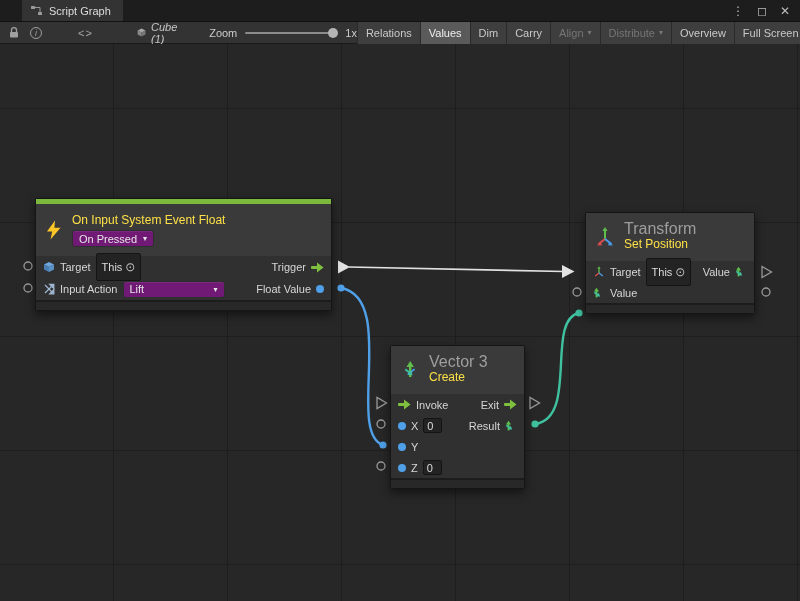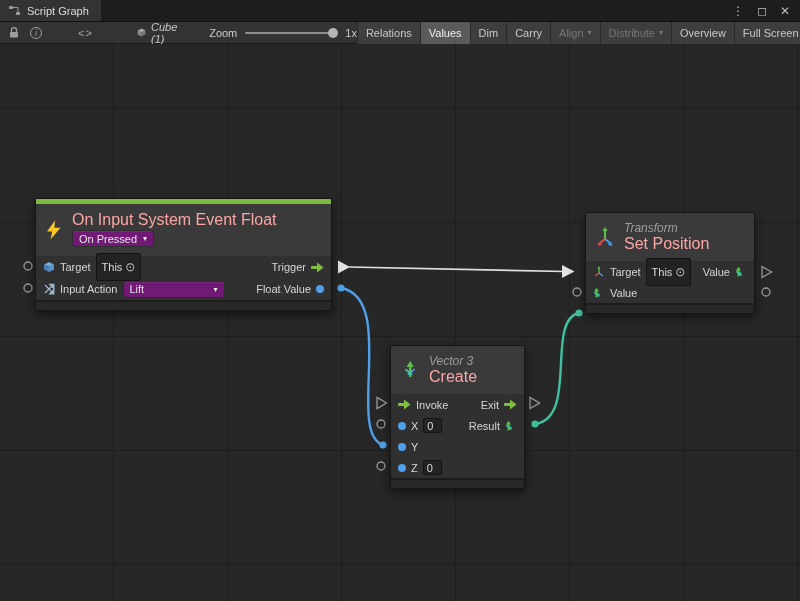--- a/index.html
+++ b/index.html
@@ -1,21 +1,21 @@
 <!DOCTYPE html>
 <html><head>
 <meta charset="utf-8">
 <style>
   * { box-sizing: border-box; }
   html, body { margin:0; padding:0; width:800px; height:601px; overflow:hidden; }
   body { font-family:"Liberation Sans", sans-serif; font-size:11px; color:#CCC; background:#272727; user-select:none; }
 
   
   .titlebar { height:22px; background:#1d1d1d; display:flex; align-items:stretch; border-bottom:1px solid #111; }
-  .tab { display:flex; align-items:center; gap:6px; padding:0 12px 0 8px; background:#333; color:#DDD; }
+  .tab { display:flex; align-items:center; gap:6px; padding:0 12px 0 8px; background:#333; color:#DDD;margin-left:22px; }
   .tb-flex { flex:1; }
   .win-controls { display:flex; align-items:center; gap:13px; padding:0 10px; color:#BDBDBD; font-size:12px; }
 
   
   .toolbar { height:22px; background:#333; display:flex; align-items:center; padding-left:8px; border-bottom:1px solid #191919; }
   .ticon { display:flex; align-items:center; justify-content:center; margin-right:10px; }
   .circle-i { width:12px; height:12px; border:1px solid #9f9f9f; border-radius:50%; display:flex; align-items:center; justify-content:center; font-size:9px; font-style:italic; color:#9f9f9f; }
   .code-glyph { color:#a8a8a8; letter-spacing:1px; margin-left:26px; }
   .cube-group { display:flex; align-items:center; gap:5px; margin-left:44px; color:#C6C6C6;font-style:italic; }
   .zoom-group { display:flex; align-items:center; gap:8px; margin-left:28px; }
@@ -34,22 +34,22 @@
   .wires { position:absolute; left:0; top:0; z-index:1; }
   .hollow { fill:none; stroke:#9a9a9a; stroke-width:1.3; }
 
   
   .node { position:absolute; z-index:2; background:#303030; border:1px solid #151515; border-radius:2px; box-shadow:0 4px 10px rgba(0,0,0,.5); }
   .node-accent { height:5px; background:#7CBA3D; }
   .node-header { display:flex; align-items:center; gap:8px; padding:0 10px 0 8px; background:#3a3a3a; }
   .event-node .node-header { height:52px; }
   .v3-node .node-header, .sp-node .node-header { height:48px; }
   .hdr-lines { display:flex; flex-direction:column; gap:3px; }
-  .node-cat { font-size:12px; color:#9e9e9e; line-height:11px;font-style:italic; }
-  .node-title { font-size:16px; color:#fca5a5; line-height:14px; }
+  .node-cat { font-size:16px; color:#9e9e9e; line-height:11px; }
+  .node-title { font-size:12px; color:#fde047; line-height:14px; }
   .row { display:flex; align-items:center; gap:5px; padding:0 7px; }
   .event-node .row { height:22px; }
   .v3-node .row, .sp-node .row { height:21px; }
   .plabel { color:#D6D6D6; }
   .spacer { flex:1; }
   .dot { width:8px; height:8px; border-radius:50%; }
   .dot.blue { background:#4FA0E8; }
   .field { display:inline-flex; align-items:center; gap:3px; height:28px; padding:0 5px; background:#232323; border:1px solid #141414; border-radius:2px; color:#DDD; }
   .field .picker { color:#BFBFBF; font-size:12px; line-height:10px; }
   .numfield { width:19px; height:15px; padding:0 3px; background:#232323; border:1px solid #141414; border-radius:2px; color:#DDD; display:flex; align-items:center; }

